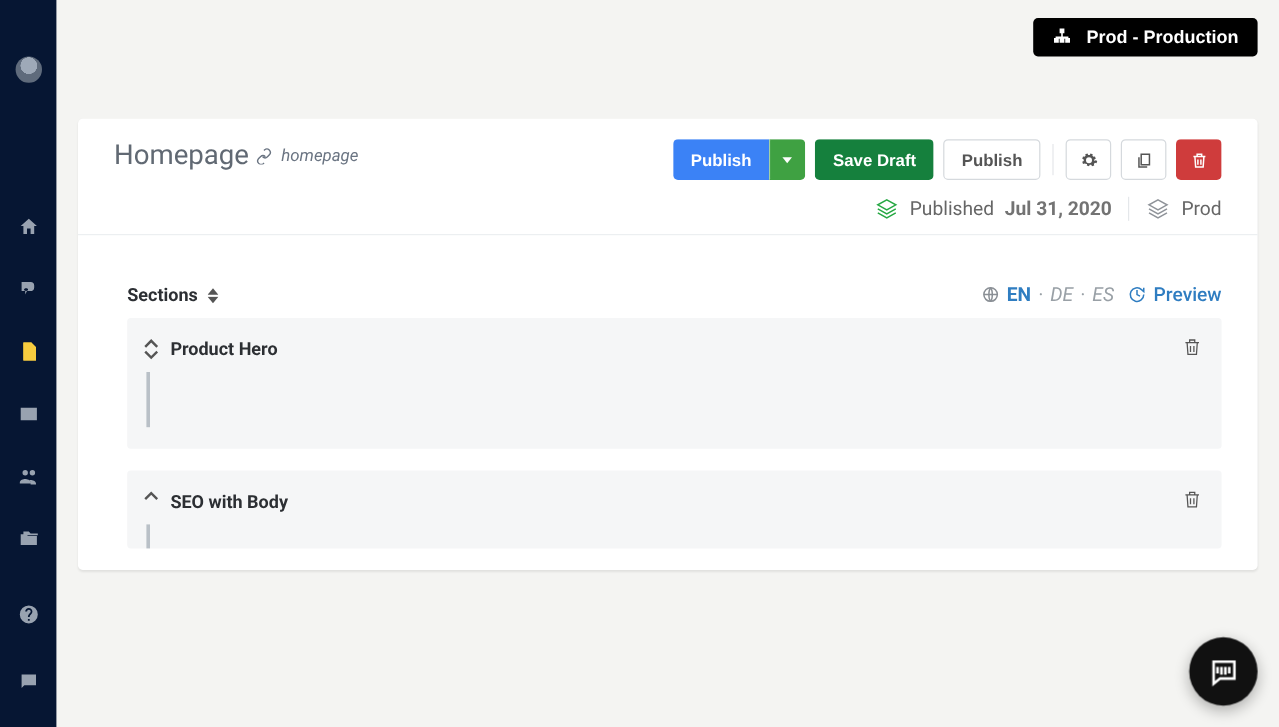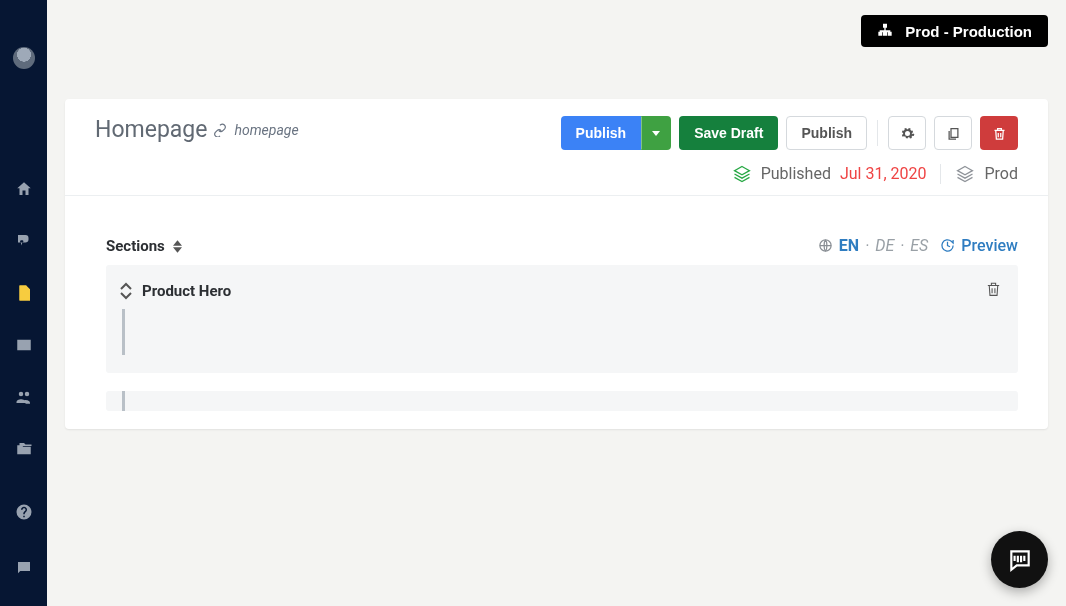--- a/index.html
+++ b/index.html
@@ -34,21 +34,21 @@
   .btn-blue{background:#15803d;color:#fff}
   .btn-outline{background:#fff;border:1px solid #d5d9dd;color:#555}
   .btn-icon{width:38px;padding:0;justify-content:center}
   .btn-red{background:#cf3c3c;color:#fff;width:38px;padding:0;justify-content:center}
   .vsep{width:1px;height:26px;background:#e4e7ea;margin:0 2px}
   .caret-down{display:inline-block;width:0;height:0;border-left:4px solid transparent;border-right:4px solid transparent;border-top:5px solid currentColor}
   .status-row{display:flex;justify-content:flex-end;align-items:center;gap:14px;color:#666;margin-top:14px;font-size:16px}
   .status-seg{display:inline-flex;align-items:flex-start;gap:9px}
   .status-seg svg{width:20px;height:20px;stroke:#27a844;fill:none;stroke-width:1.5}
   .status-seg.draft svg{stroke:#8f9399}
-  .status-date{color:#ef4444;font-weight:400}
+  .status-date{color:#737373;font-weight:700}
   .vsep2{width:1px;height:20px;background:#e4e7ea}
   .panel-body{border-top:1px solid #eceff1;padding:40px 30px 0 41px}
   .body-top{display:flex;justify-content:space-between;align-items:flex-end;margin-bottom:10px}
   .sections-label{display:inline-flex;align-items:center;gap:8px;font-weight:700;color:#2c2f33;font-size:15px}
   .sort{display:inline-flex;flex-direction:column;gap:1px;color:#555}
   .sort svg{width:9px;height:6px;fill:currentColor}
   .right-tools{display:flex;align-items:center;gap:12px;font-size:16px;color:#7d8187}
   .langs{display:inline-flex;align-items:center;gap:6px}
   .langs .globe{width:15px;height:15px}
   .langs .active-lang{color:#2f7dc1;font-weight:700}
@@ -244,20 +244,36 @@
       <span class="section-title">Product Hero</span>
       <span class="del">
         <svg viewBox="0 0 24 24">
                   <path d="M4 7h16M9 7V4h6v3m-9 0l1 14h10l1-14M10 11v7m4-7v7"></path>
                 </svg>
       </span>
     </div>
     <div class="section-body"></div>
           </div>
           <div class="section" style="padding-bottom: 0px;">
+    <div class="section-head">
+      <span class="drag ">
+        <svg viewBox="0 0 12 8">
+                  <path d="M1 7l5-5 5 5" fill="none" stroke="currentColor" stroke-width="2"></path>
+                </svg>
+        <svg viewBox="0 0 12 8" style="visibility: hidden;">
+                  <path d="M1 1l5 5 5-5" fill="none" stroke="currentColor" stroke-width="2"></path>
+                </svg>
+      </span>
+      <span class="section-title">SEO with Body</span>
+      <span class="del">
+        <svg viewBox="0 0 24 24">
+                  <path d="M4 7h16M9 7V4h6v3m-9 0l1 14h10l1-14M10 11v7m4-7v7"></path>
+                </svg>
+      </span>
+    </div>
     <div class="section-body" style="height: 20px;"></div>
           </div>
         </div>
     </div>
   </div>
 </main>
 
 <div class="chat-fab">
   <svg viewBox="0 0 24 24">
       <path d="M4 4h16v13H9l-5 4V4zm3 4v5m3-5v6m3-6v6m3-6v5" stroke="#fff" stroke-width="2" fill="#111"></path>

